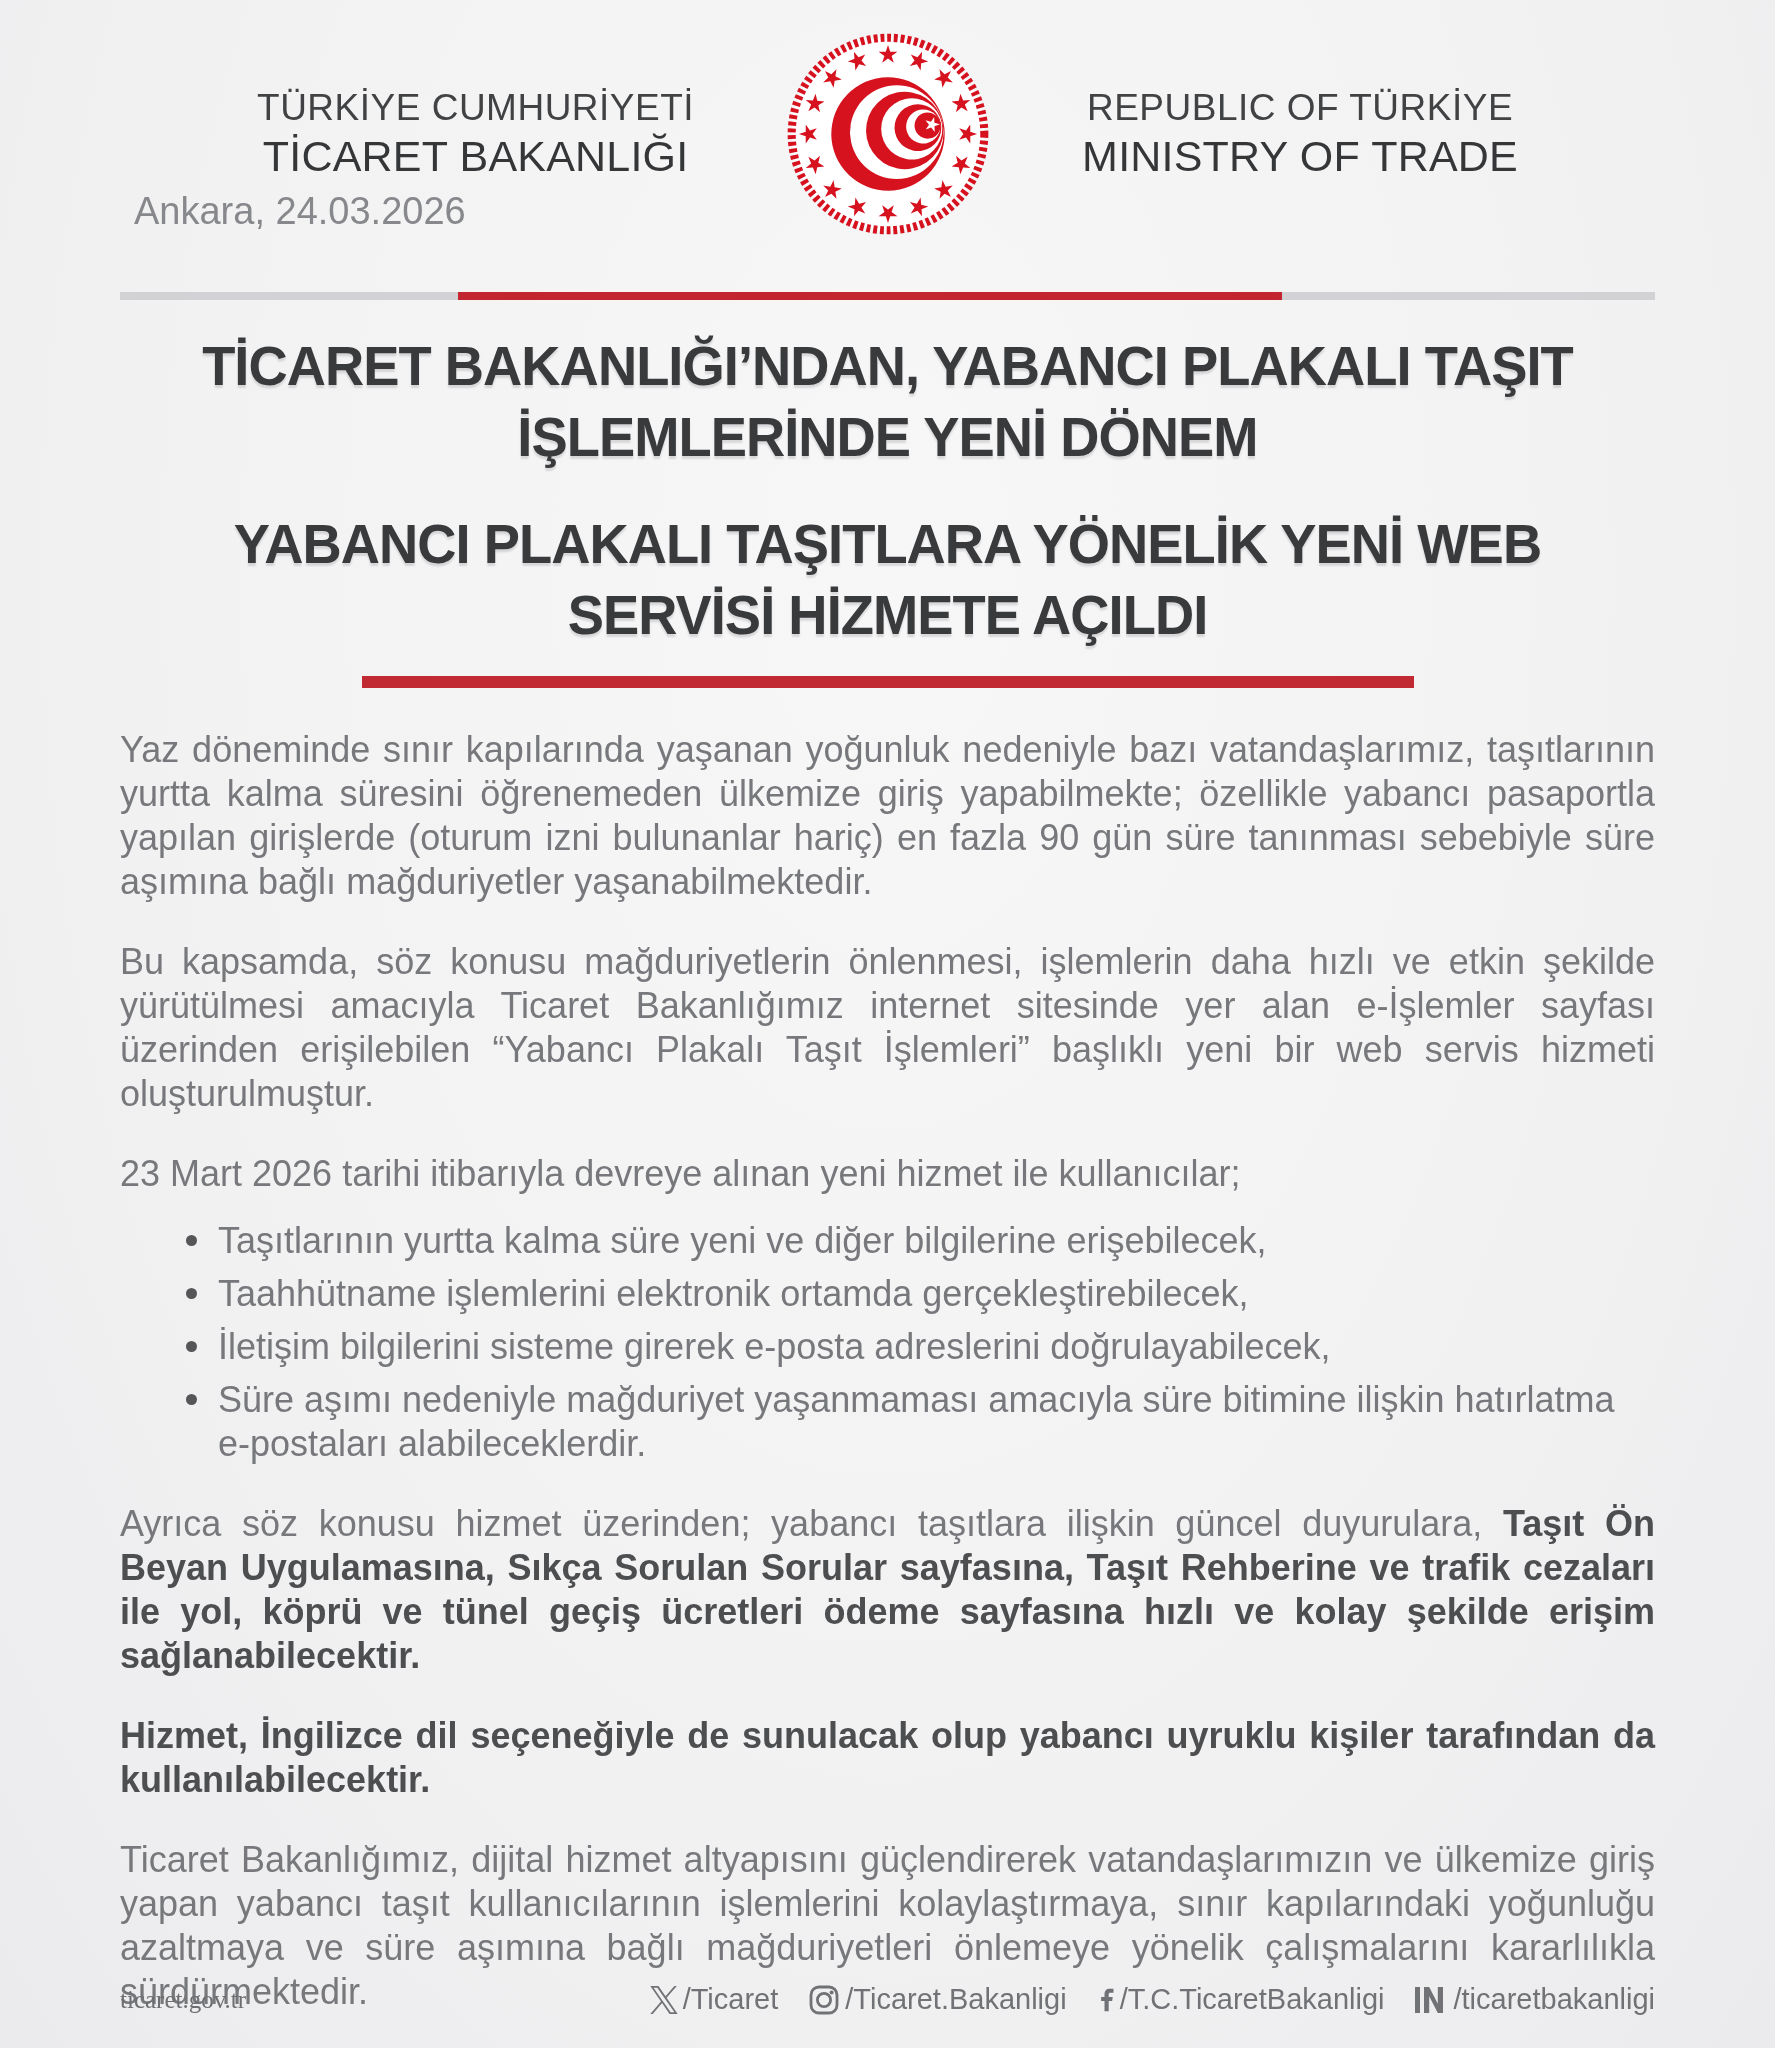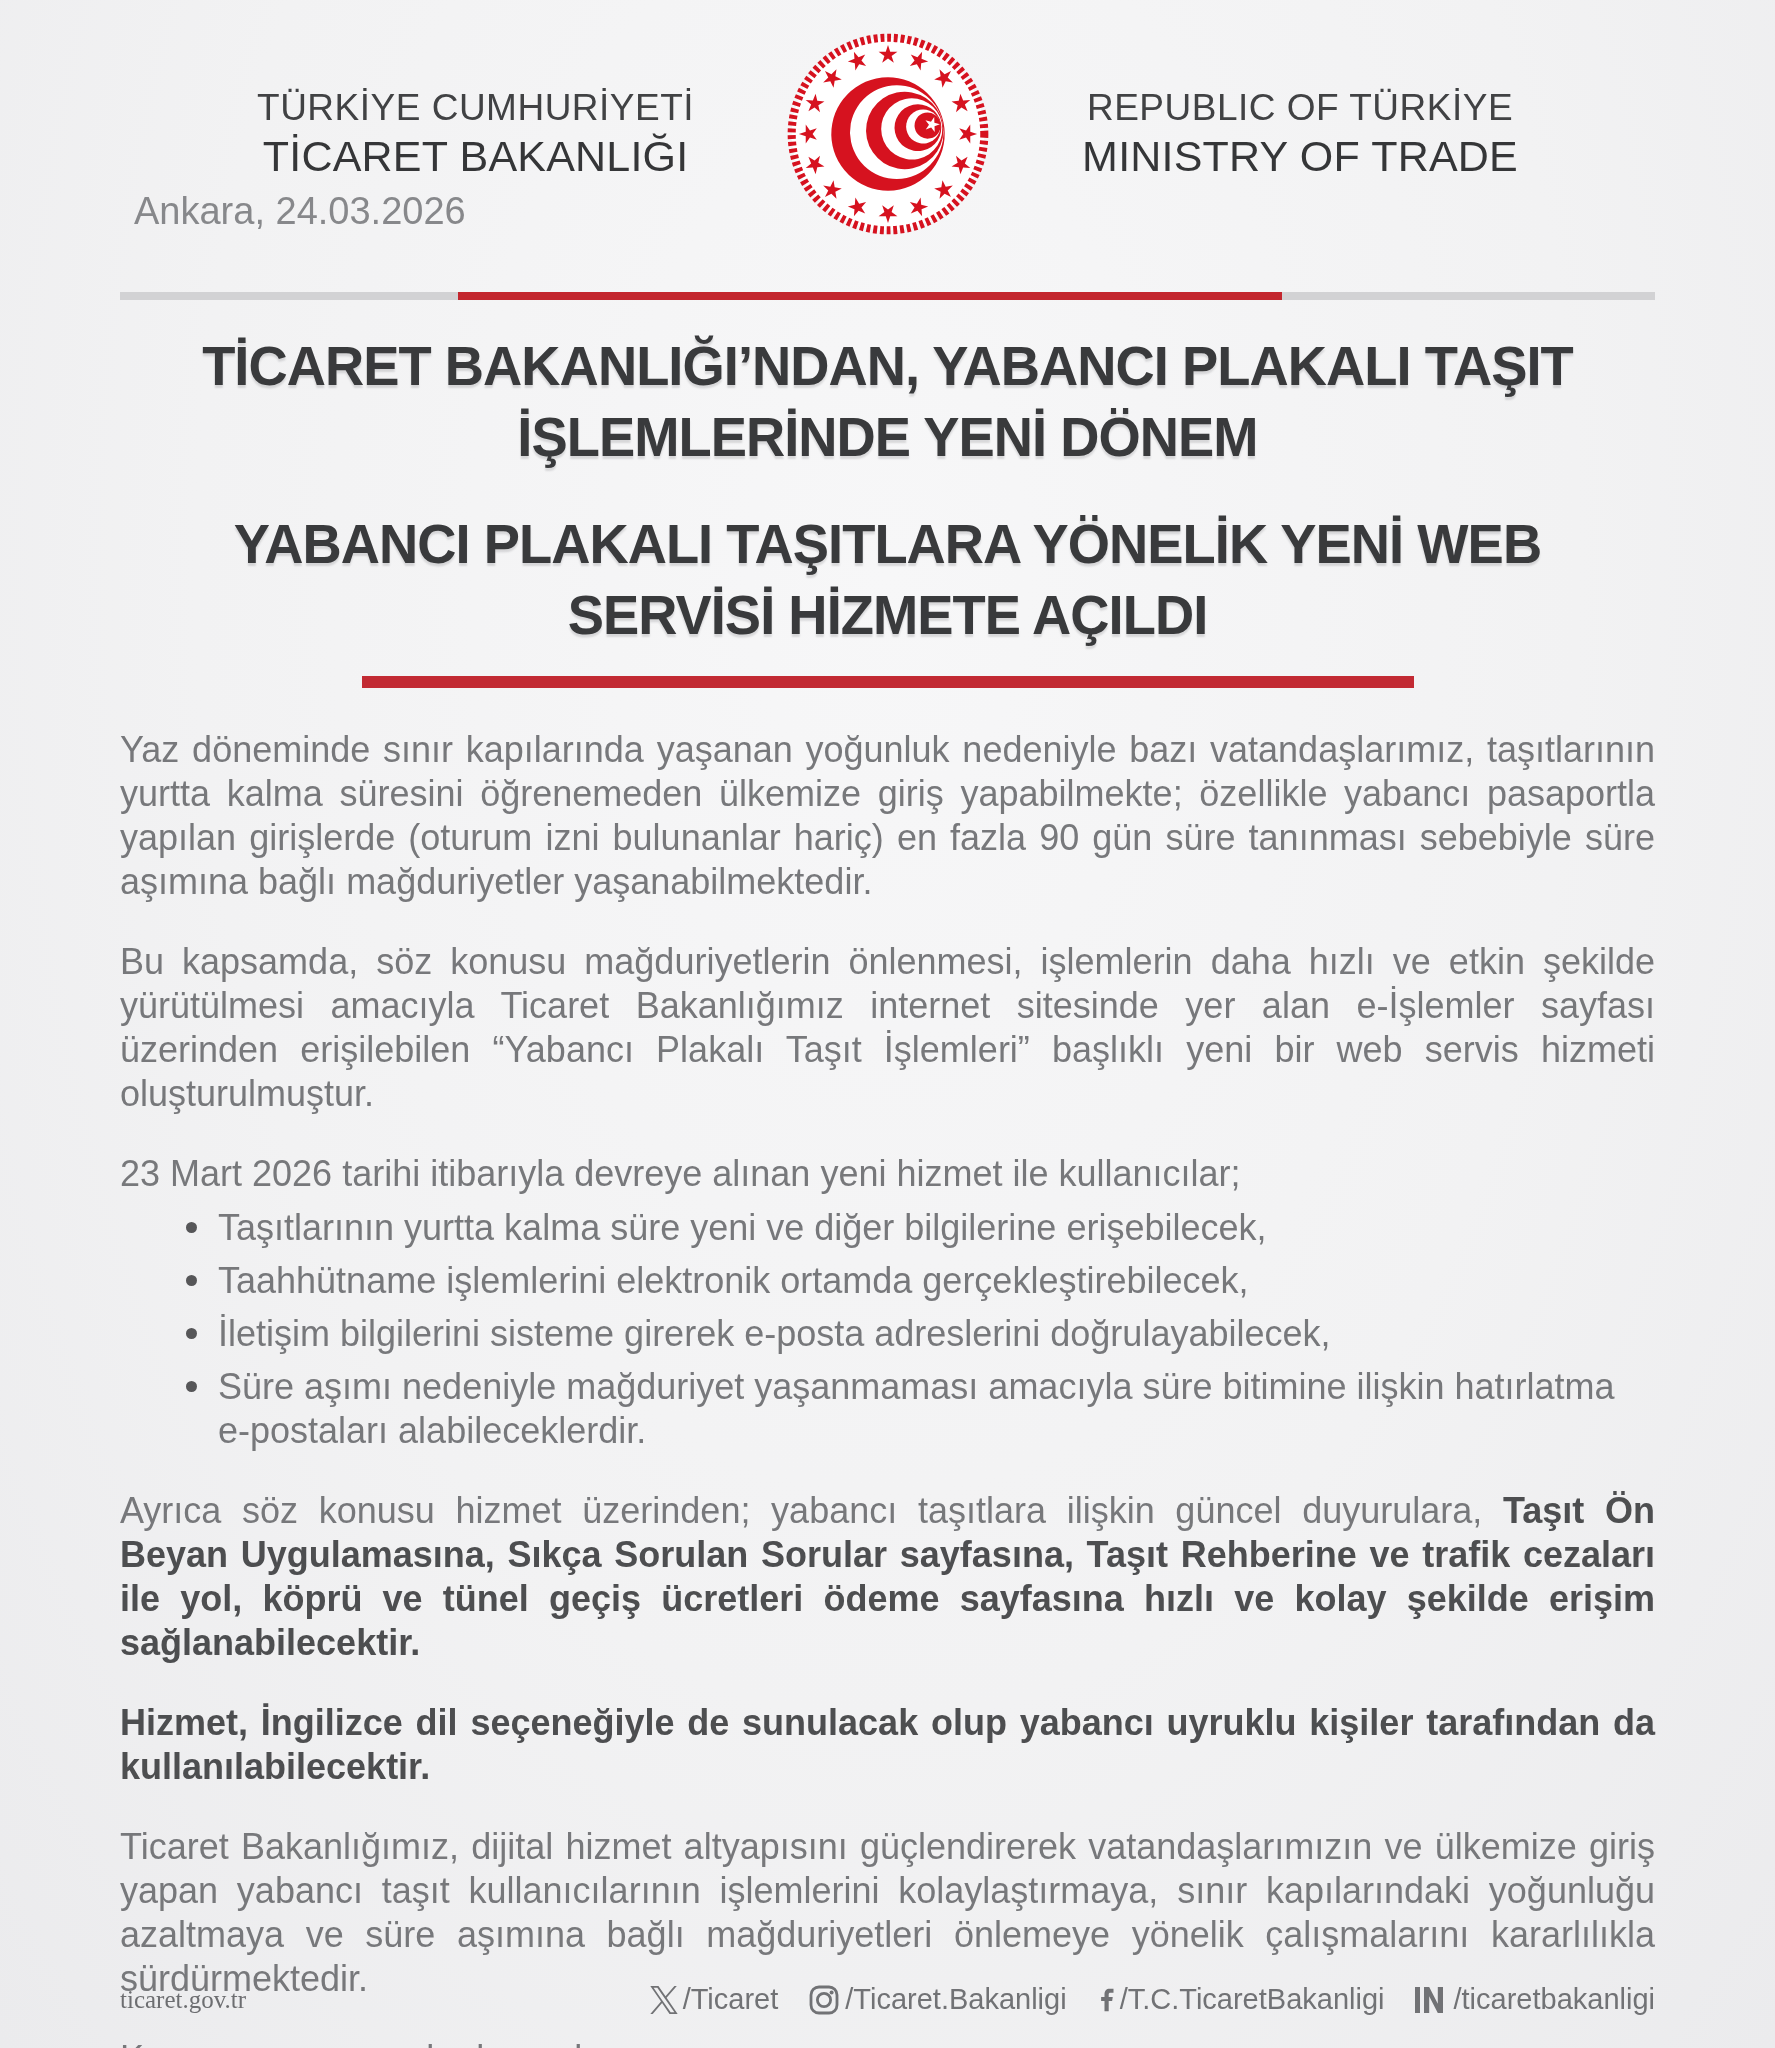--- a/index.html
+++ b/index.html
@@ -31,21 +31,21 @@
   .headline{margin-top:30px;text-align:center;transform:scaleX(.97);}
   .headline .hl-line{
     font-size:56px;font-weight:800;color:#393a3c;line-height:71px;
     letter-spacing:-1px;text-shadow:0 3px 2px rgba(50,50,55,.15);
   }
   .headline.sub{margin-top:36px;}
   .bar2{width:1052px;height:12px;background:#c22a33;margin:26px auto 0 auto;}
   
   .body-copy{margin-top:40px;font-size:36px;line-height:44px;color:#77787b;}
   .body-copy p{margin:0 0 36px 0;text-align:justify;}
-  .body-copy .intro{margin-bottom:10px;text-align:left;}
+  .body-copy .intro{margin-bottom:23px;text-align:left;}
   .bold-seg{font-weight:700;color:#4d4e50;}
   p.bold-par{font-weight:700;color:#4d4e50;}
   ul.bullets{list-style:none;margin:0 0 36px 66px;padding:0;}
   ul.bullets li{position:relative;padding-left:32px;margin-bottom:9px;}
   ul.bullets li::before{
     content:"";position:absolute;left:0;top:16px;width:11px;height:11px;
     border-radius:50%;background:#565658;
   }
   .closing{margin-top:6px;text-align:left !important;}
   

